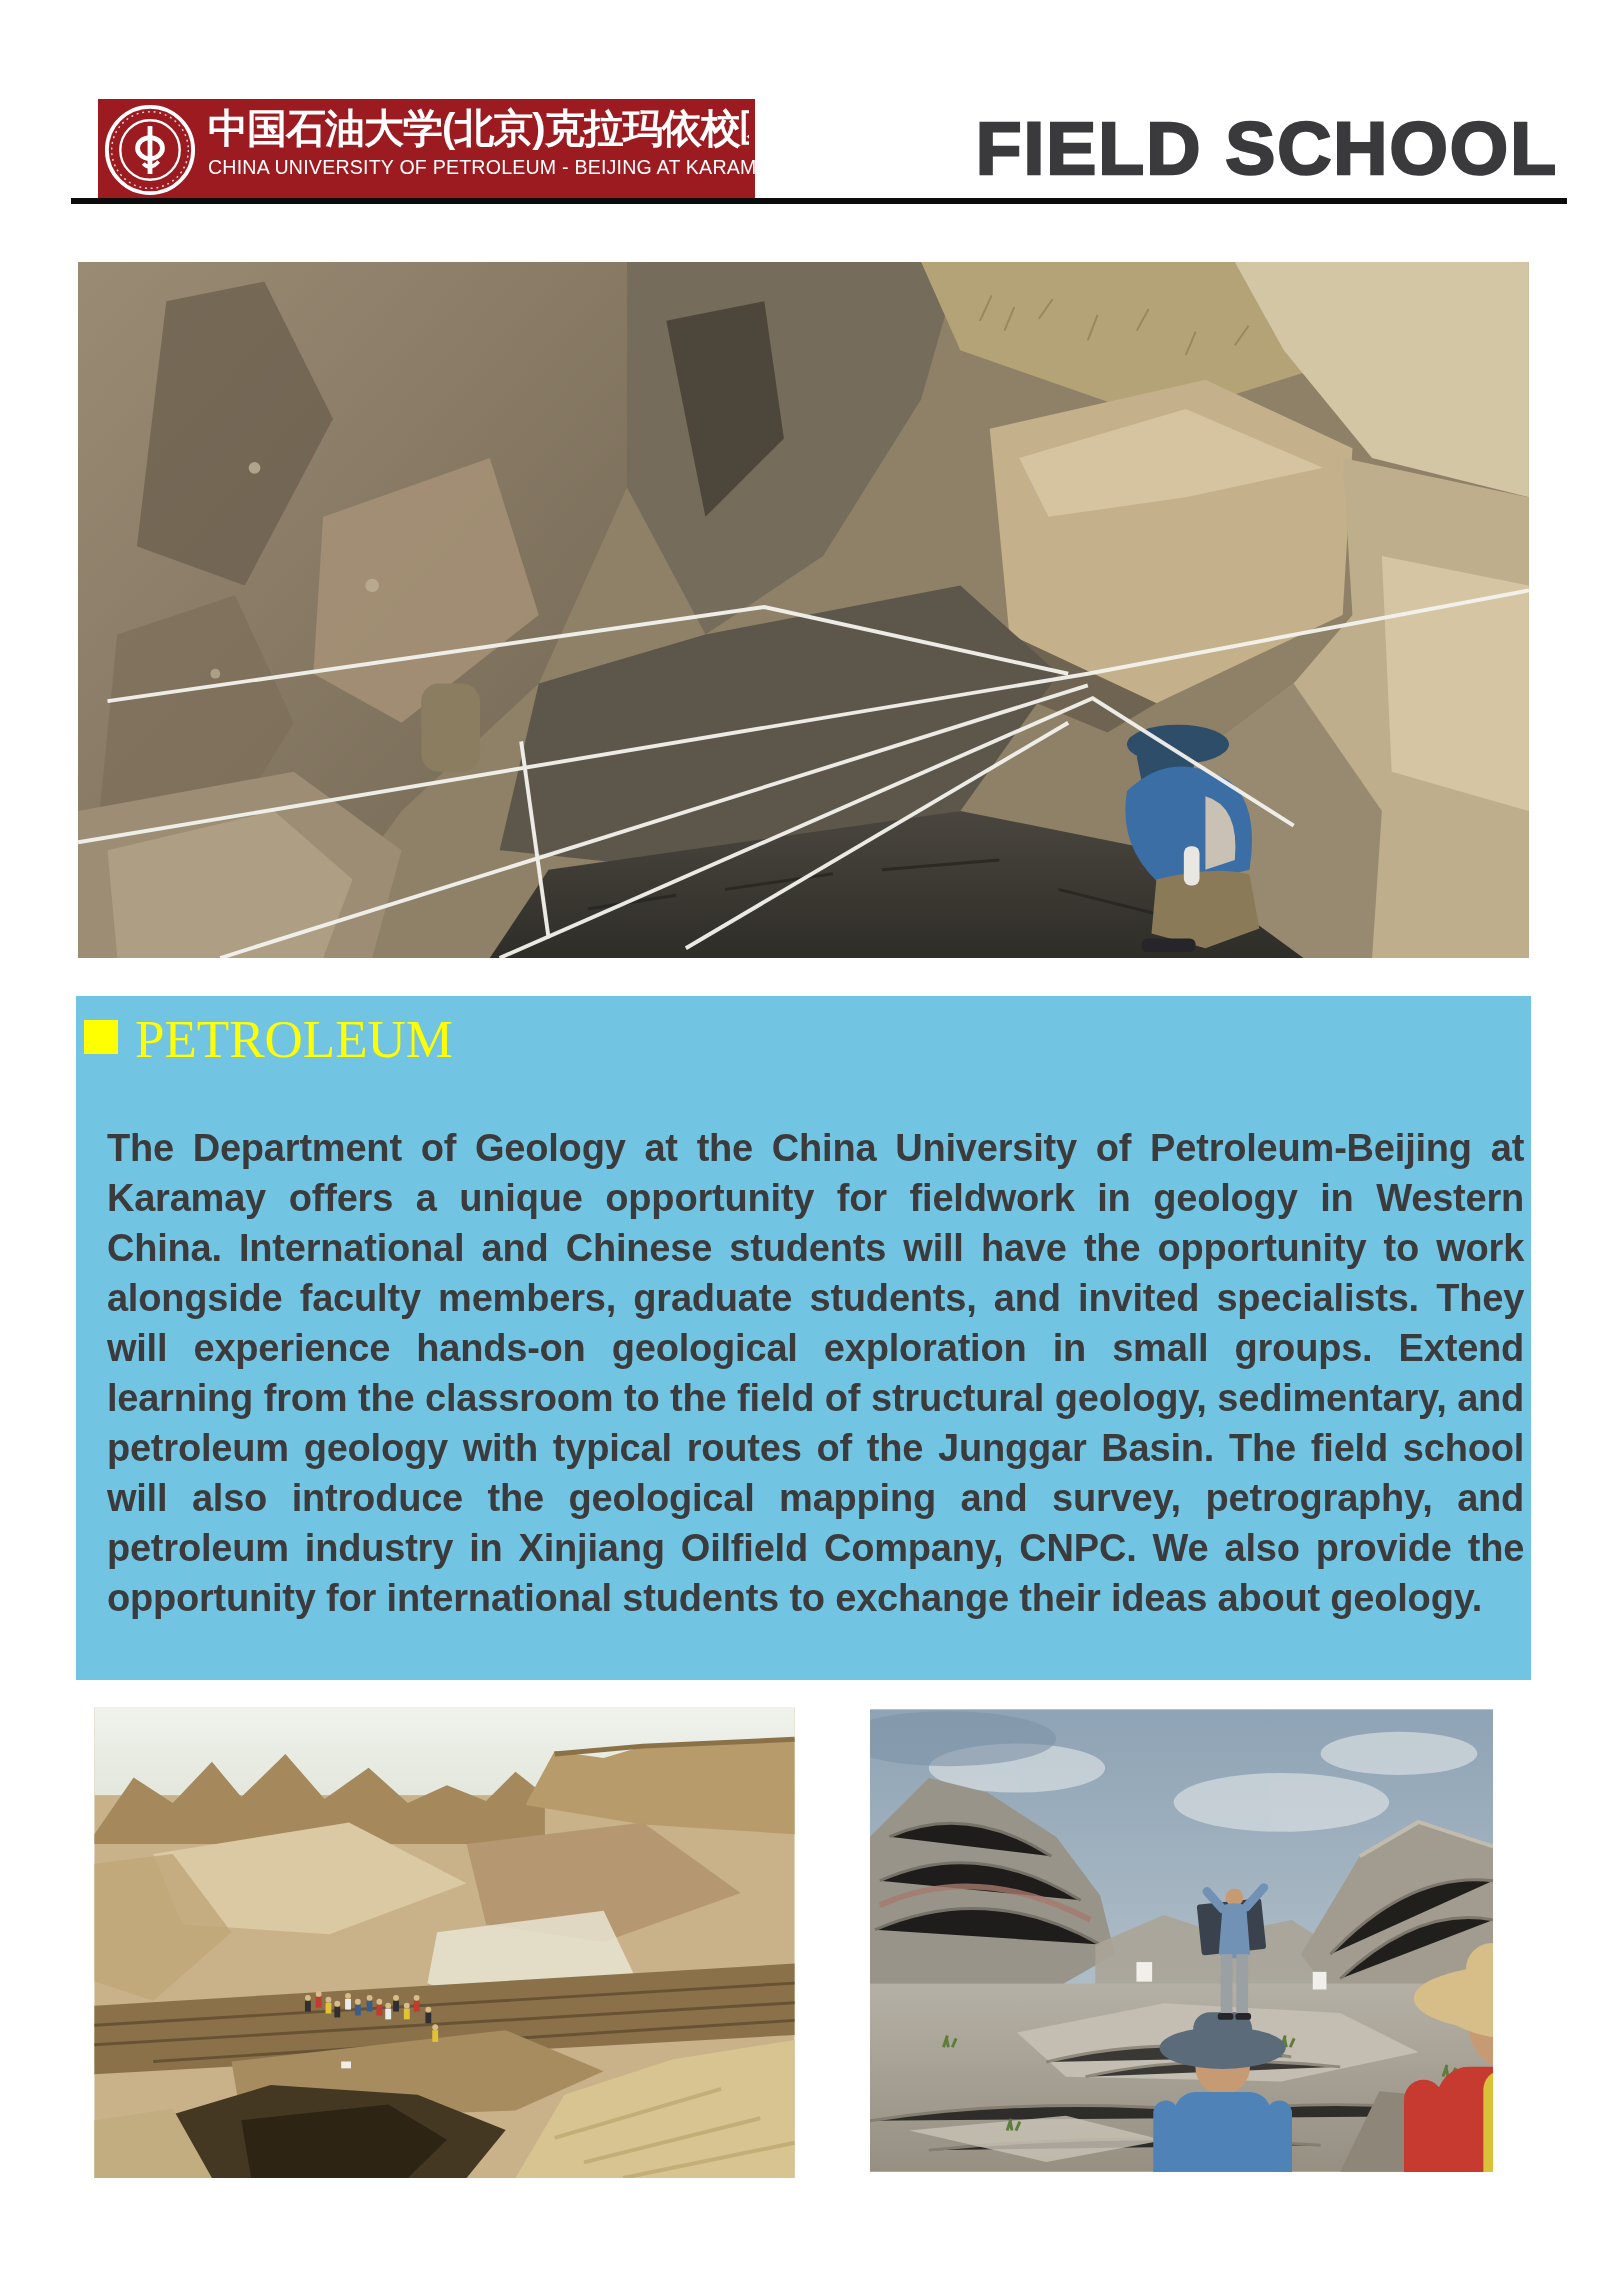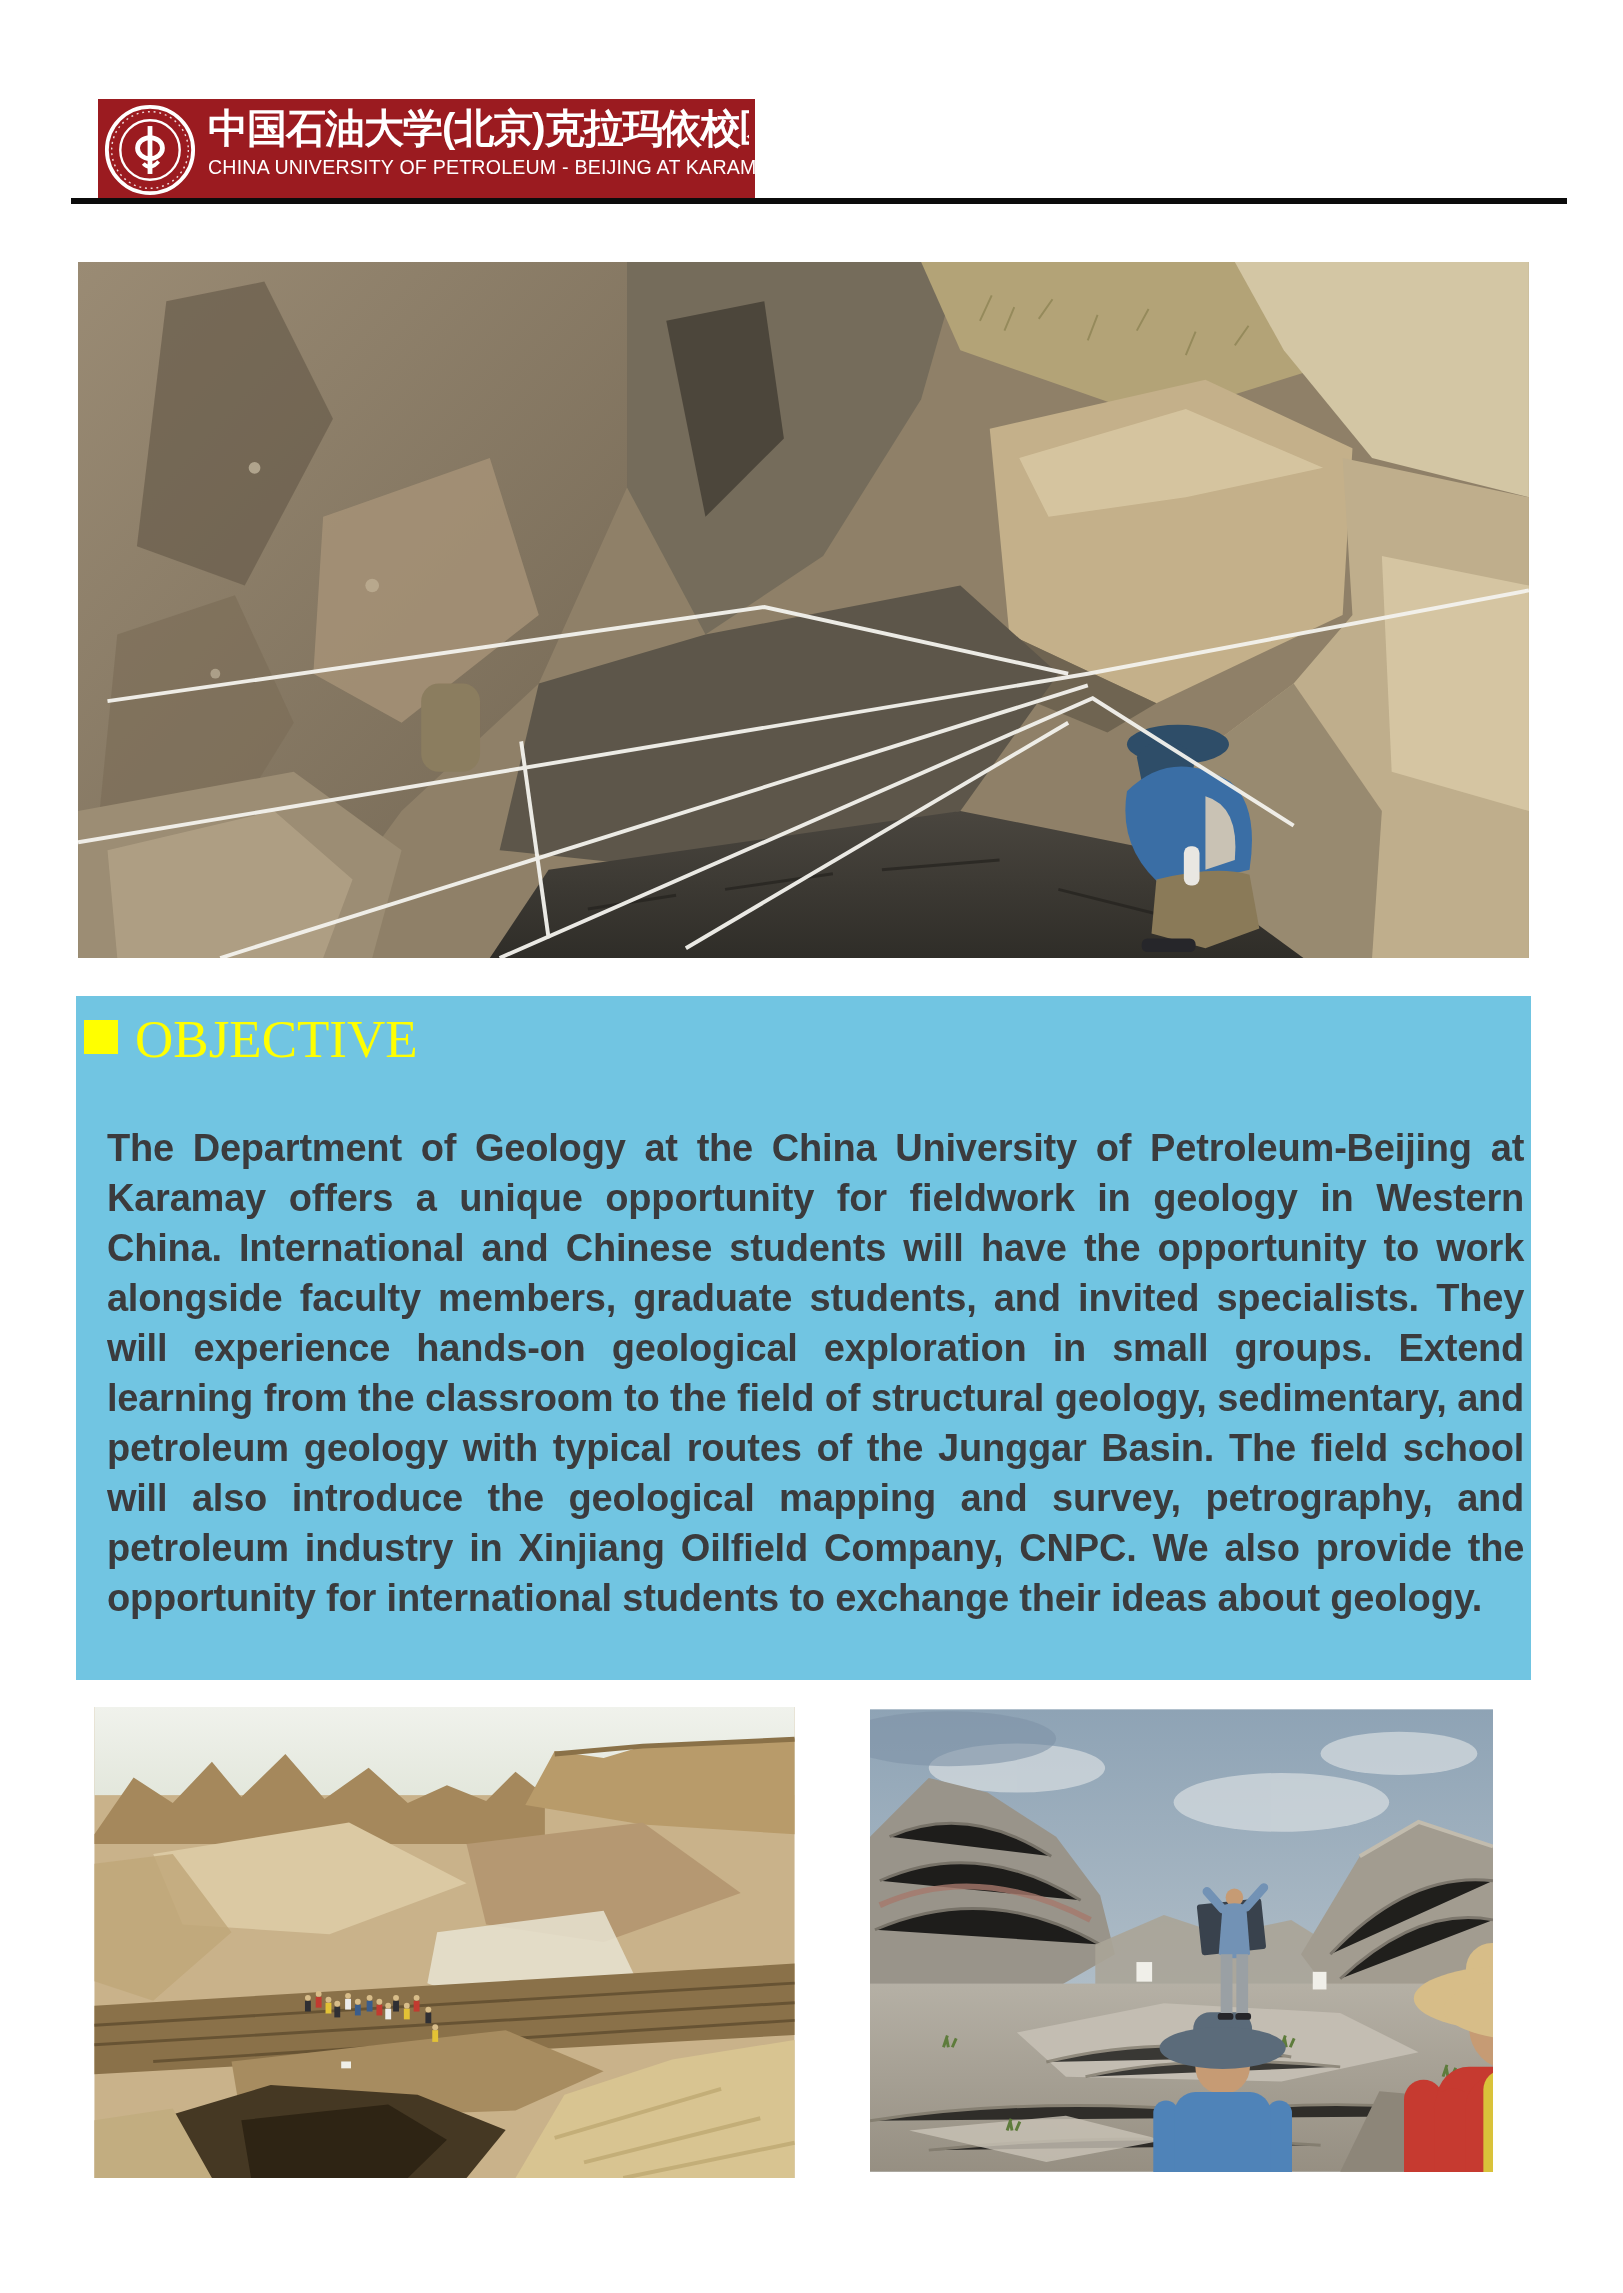--- a/index.html
+++ b/index.html
@@ -52,20 +52,21 @@
       <path d="M48 23 L48 73" stroke="#ffffff" stroke-width="5" fill="none"></path>
       <ellipse cx="48" cy="46" rx="13" ry="11" fill="none" stroke="#ffffff" stroke-width="5"></ellipse>
       <path d="M41 62 Q48 70 57 60" stroke="#ffffff" stroke-width="4" fill="none"></path>
     </svg>
     <div class="banner-text">
       <div class="cn-line">中国石油大学(北京)克拉玛依校区</div>
       <div class="en-line">CHINA UNIVERSITY OF PETROLEUM - BEIJING AT KARAMAY</div>
     </div>
   </div>
 
+  <div class="page-title">FIELD SCHOOL</div>
   <div class="header-rule"></div>
 
   <svg id="main-photo" class="photo" width="1451" height="696" viewBox="0 0 1480 710" aria-label="Students in red survey vests and straw hats along measuring tapes in a rocky canyon outcrop">
     <defs>
       <symbol id="mfig" viewBox="0 0 40 110" overflow="visible">
         <circle class="skin" cx="20" cy="17" r="6.5"></circle>
         <rect class="hat" x="13" y="4" width="14" height="9" rx="4"></rect>
         <ellipse class="hat" cx="20" cy="12.5" rx="15" ry="5"></ellipse>
         <rect class="vest" x="3.5" y="25" width="6" height="24" rx="3"></rect>
         <rect class="vest" x="30.5" y="25" width="6" height="24" rx="3"></rect>
@@ -195,21 +196,21 @@
       <path d="M145,710 L1030,432"></path>
       <path d="M430,710 L1035,445 L1240,575"></path>
       <path d="M620,700 L1010,470"></path>
       <path d="M30,448 L700,352 L1010,420"></path>
       <path d="M452,489 L480,690"></path>
     </g>
   </svg>
 
   <div class="objective">
     <div class="obj-bullet"></div>
-    <div class="obj-heading">OBJECTIVE</div>
+    <div class="obj-heading">PETROLEUM</div>
     <div class="obj-body">The Department of Geology at the China University of Petroleum-Beijing at Karamay offers a unique opportunity for fieldwork in geology in Western China. International and Chinese students will have the opportunity to work alongside faculty members, graduate students, and invited specialists. They will experience hands-on geological exploration in small groups. Extend learning from the classroom to the field of structural geology, sedimentary, and petroleum geology with typical routes of the Junggar Basin. The field school will also introduce the geological mapping and survey, petrography, and petroleum industry in Xinjiang Oilfield Company, CNPC. We also provide the opportunity for international students to exchange their ideas about geology.</div>
   </div>
 
   <svg id="left-photo" class="photo" width="701" height="471" viewBox="0 0 715 481" aria-label="Desert canyon outcrop with a field-school group gathered on a ledge">
     <defs>
       <linearGradient id="lsky" x1="0" y1="0" x2="0" y2="1">
         <stop offset="0" stop-color="#f0f2ec"></stop>
           <stop offset="1" stop-color="#e3e7dc"></stop>
       </linearGradient>
     </defs>

